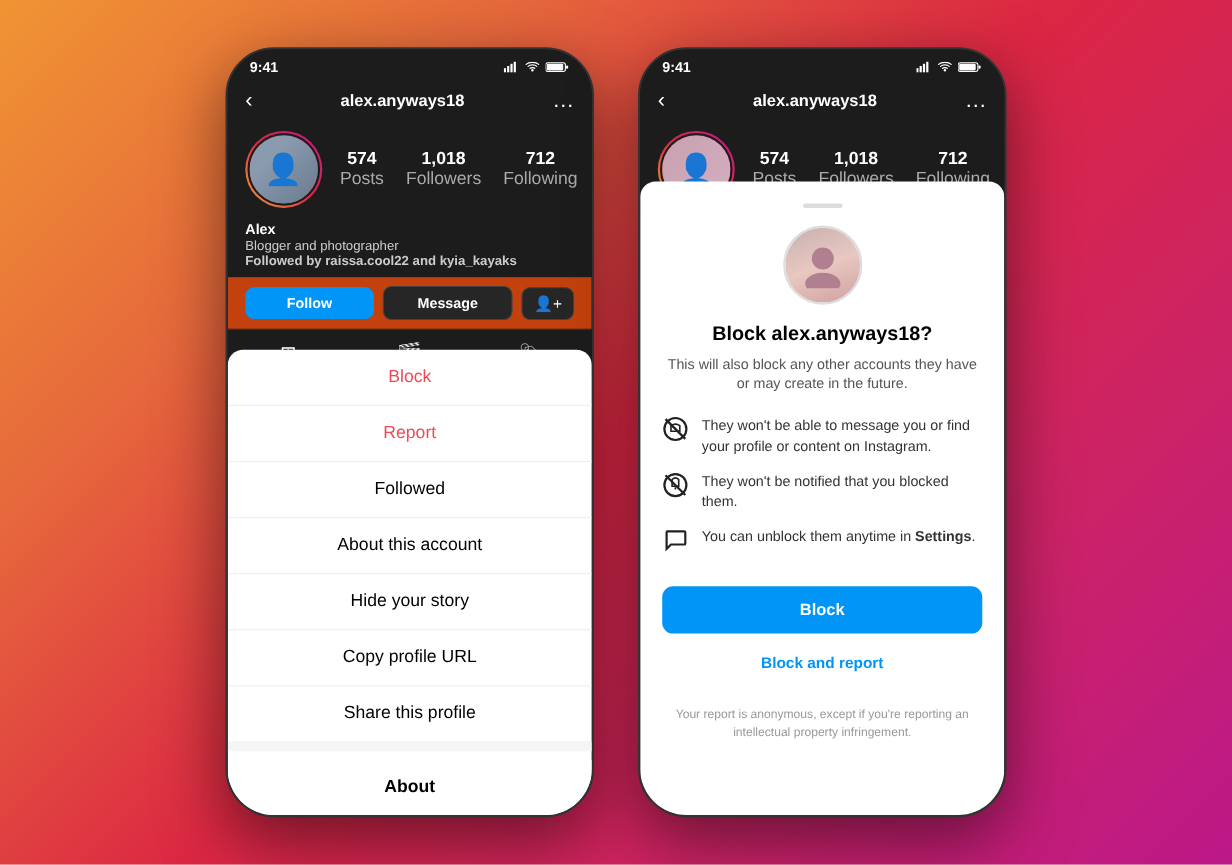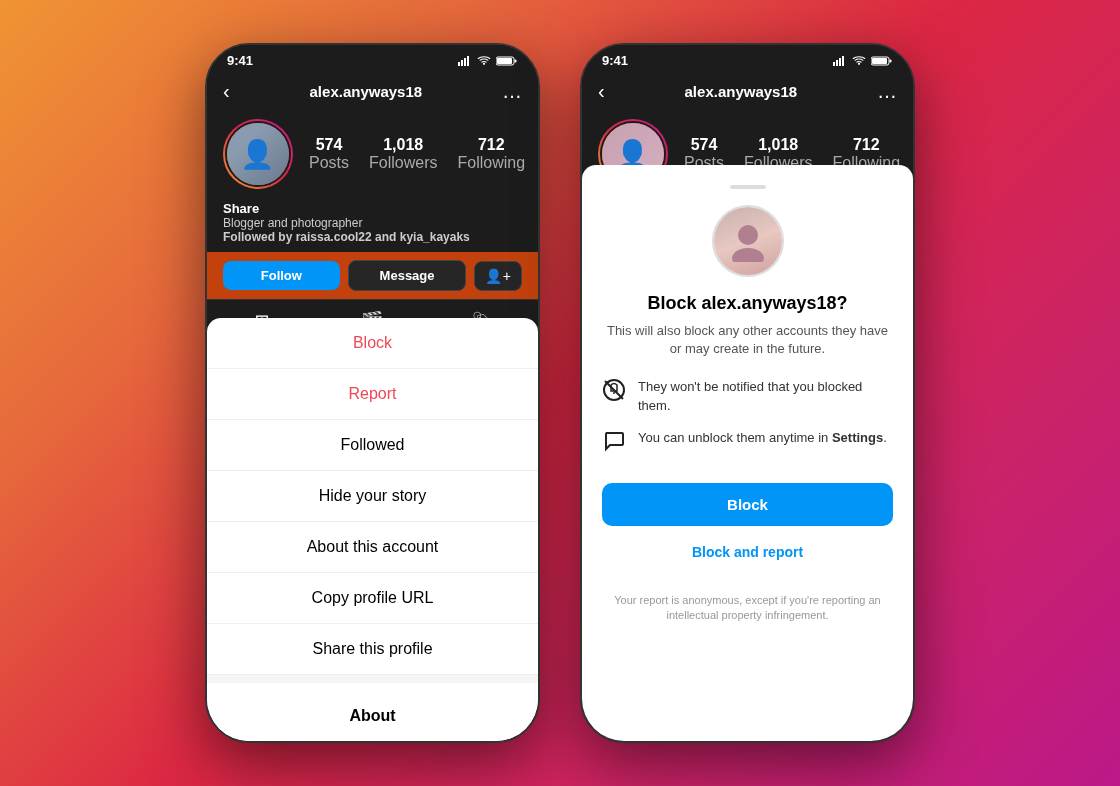--- a/index.html
+++ b/index.html
@@ -420,21 +420,21 @@
           <span class="stat-label">Followers</span>
         </div>
         <div class="stat">
           <span class="stat-num">712</span>
           <span class="stat-label">Following</span>
         </div>
       </div>
     </div>
 
     <div class="profile-info">
-      <div class="profile-name">Share</div>
+      <div class="profile-name">Alex</div>
       <div class="profile-bio">Blogger and photographer</div>
       <div class="profile-followed">
         <span>Followed by raissa.cool22 and kyia_kayaks</span>
       </div>
     </div>
 
     <div class="action-buttons">
       <button class="btn-follow">Follow</button>
       <button class="btn-message">Message</button>
       <button class="btn-person">👤+</button>
@@ -449,22 +449,22 @@
     <div class="posts-area">
       <div class="post-thumb"></div>
       <div class="post-thumb"></div>
       <div class="post-thumb"></div>
     </div>
 
     <div class="bottom-sheet">
       <div class="sheet-item danger">Block</div>
       <div class="sheet-item danger">Report</div>
       <div class="sheet-item normal">Followed</div>
+      <div class="sheet-item normal">About this account</div>
       <div class="sheet-item normal">Hide your story</div>
-      <div class="sheet-item normal">About this account</div>
       <div class="sheet-item normal">Copy profile URL</div>
       <div class="sheet-item normal">Share this profile</div>
       <div style="height:8px;background:#f5f5f5;"></div>
       <div class="sheet-cancel">About</div>
     </div>
   </div>
 </div>
 
 <div class="phone">
   <div class="phone-screen">
@@ -530,20 +530,30 @@
             <circle cx="21" cy="15" r="10" fill="#b08090"></circle>
             <ellipse cx="21" cy="38" rx="16" ry="10" fill="#b08090"></ellipse>
           </svg>
         </div>
       </div>
 
       <div class="dialog-title">Block alex.anyways18?</div>
       <div class="dialog-subtitle">This will also block any other accounts they have or may create in the future.</div>
 
       
+      <div class="dialog-feature">
+        <div class="dialog-icon">
+          <svg width="24" height="24" viewBox="0 0 24 24" fill="none">
+            <circle cx="12" cy="12" r="10" stroke="#222" stroke-width="2"></circle>
+            <line x1="3" y1="3" x2="21" y2="21" stroke="#222" stroke-width="2"></line>
+            <path d="M8 9 Q12 6 16 9 L16 14 L8 14 Z" fill="none" stroke="#222" stroke-width="1.5"></path>
+          </svg>
+        </div>
+        <div class="dialog-feature-text">They won't be able to message you or find your profile or content on Instagram.</div>
+      </div>
 
       
       <div class="dialog-feature">
         <div class="dialog-icon">
           <svg width="24" height="24" viewBox="0 0 24 24" fill="none">
             <circle cx="12" cy="12" r="10" stroke="#222" stroke-width="2"></circle>
             <line x1="3" y1="3" x2="21" y2="21" stroke="#222" stroke-width="2"></line>
             <path d="M9 7 L9 13 L15 13 L15 7 Q12 4 9 7Z" fill="none" stroke="#222" stroke-width="1.5"></path>
             <line x1="12" y1="14" x2="12" y2="16" stroke="#222" stroke-width="1.5"></line>
           </svg>

